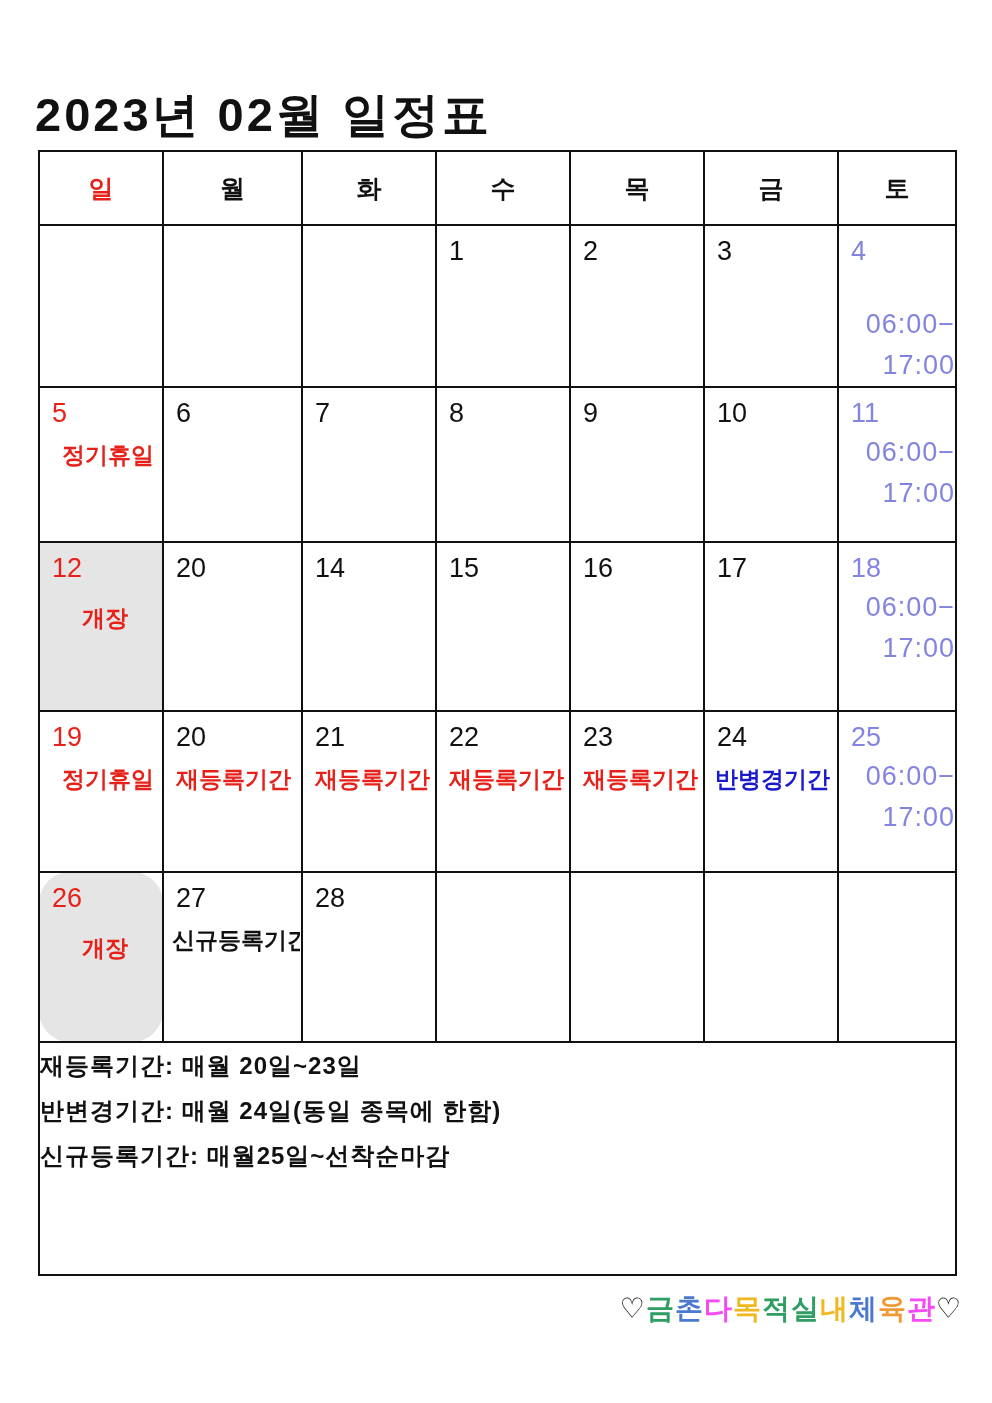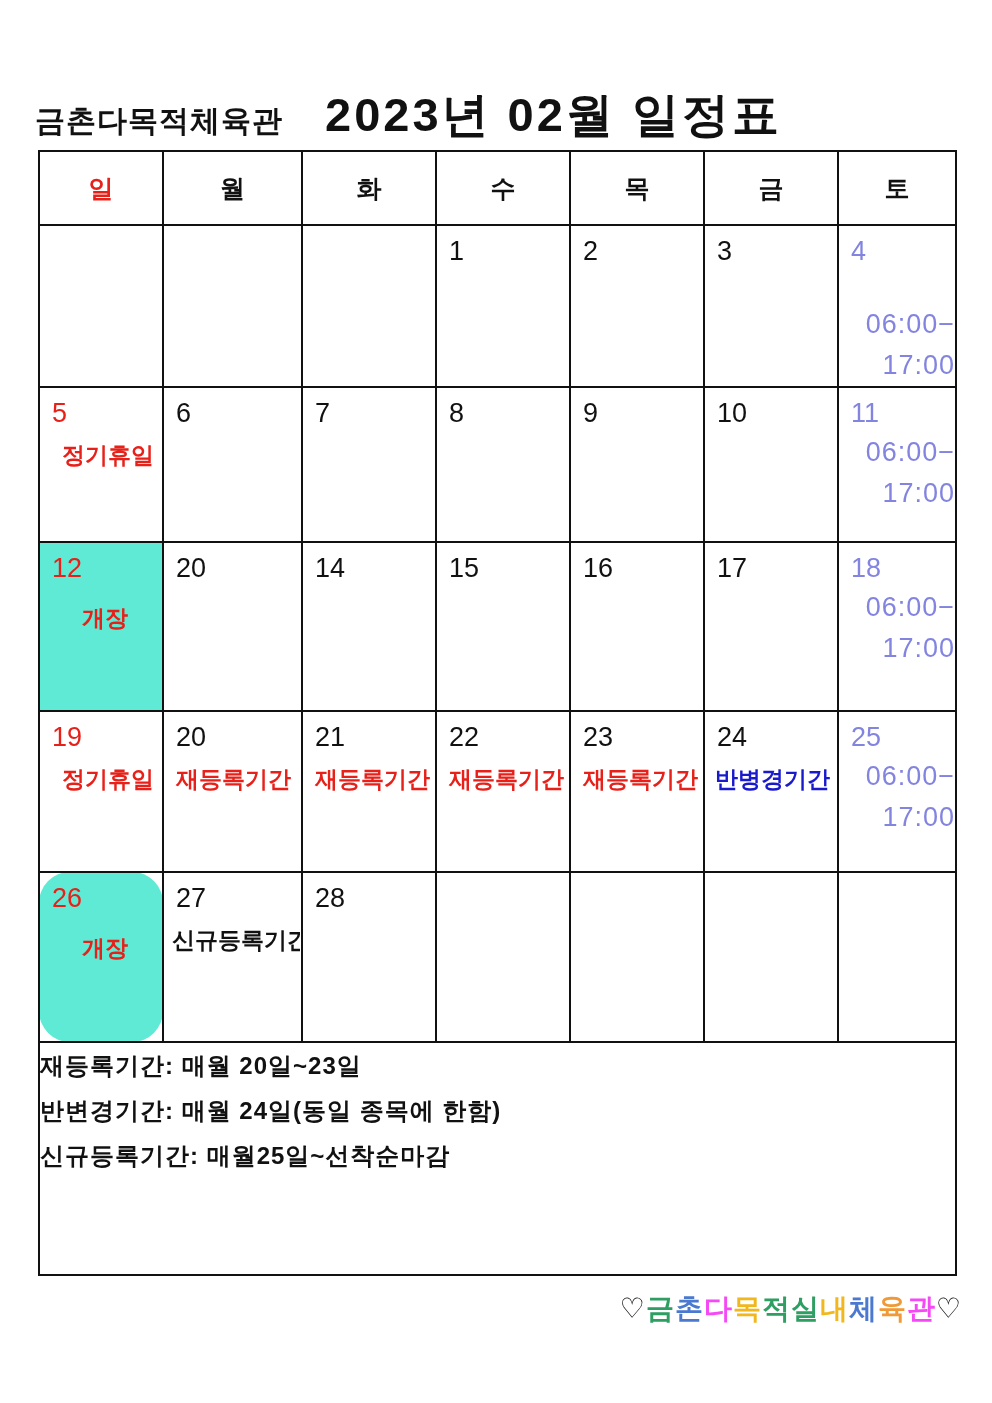--- a/index.html
+++ b/index.html
@@ -14,21 +14,21 @@
   
   table.cal{position:absolute;top:150px;left:38px;width:917px;border-collapse:collapse;table-layout:fixed;background:#fff;}
   table.cal th,table.cal td{border:2px solid #111;padding:0;vertical-align:top;overflow:hidden;}
   table.cal thead th{height:72px;vertical-align:middle;text-align:center;font-size:25px;font-weight:600;background:#fff;}
   th.sun-head{color:#e7211a;}
   #week-body tr:nth-child(1) td{height:151px;}
   #week-body tr:nth-child(2) td{height:153px;}
   #week-body tr:nth-child(3) td{height:167px;}
   #week-body tr:nth-child(4) td{height:159px;border-radius:29px;}
   #week-body tr:nth-child(5) td{height:168px;border-radius:31px;}
-  td.bg-open{background:#5eead4;}
+  td.bg-open{background:#e5e5e5;}
 
   .day-num{font-size:27px;line-height:30px;padding:10px 0 0 12px;color:#111;}
   .num-sun{color:#e7211a;}
   .num-sat{color:#8284e0;}
 
   .day-label{font-size:23px;font-weight:bold;line-height:26px;margin-top:14px;white-space:nowrap;}
   .label-holiday{color:#e7211a;padding-left:22px;}
   .label-open{color:#e7211a;padding-left:42px;margin-top:22px;}
   .label-reg{color:#e7211a;padding-left:12px;}
   .label-change{color:#1a1acd;padding-left:10px;}
@@ -45,21 +45,20 @@
   
   .footer{position:absolute;top:1290px;right:30px;font-size:28px;font-weight:bold;letter-spacing:1px;white-space:nowrap;}
   .footer span{display:inline-block;}
 </style>
 </head>
 <body>
 
 <div class="page">
 
   <div class="header">
-    <div class="facility-title">금촌다목적체육관</div>
     <div class="main-title">2023년 02월 일정표</div>
   </div>
 
   <table class="cal">
     <colgroup>
       <col style="width:124px">
         <col style="width:139px">
         <col style="width:134px">
       <col style="width:134px">
         <col style="width:134px">

